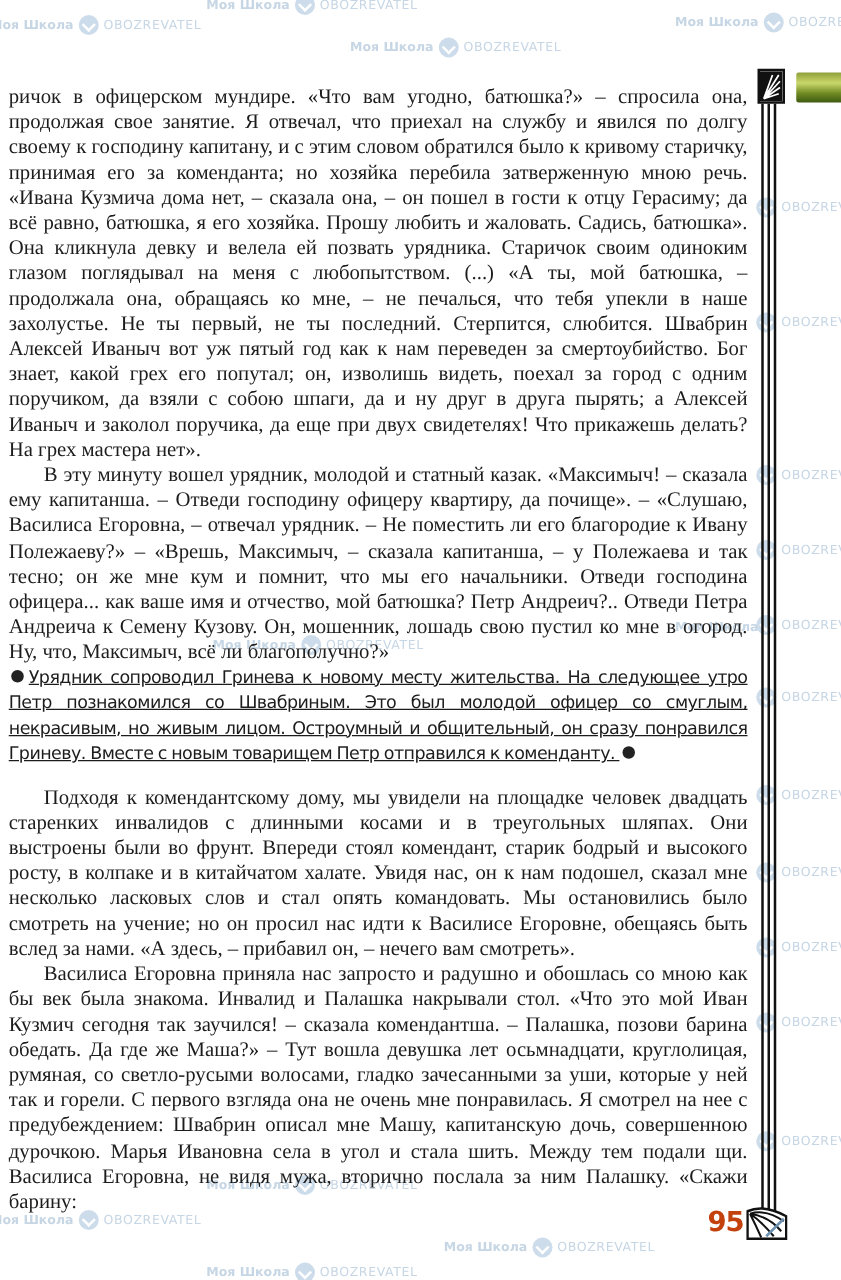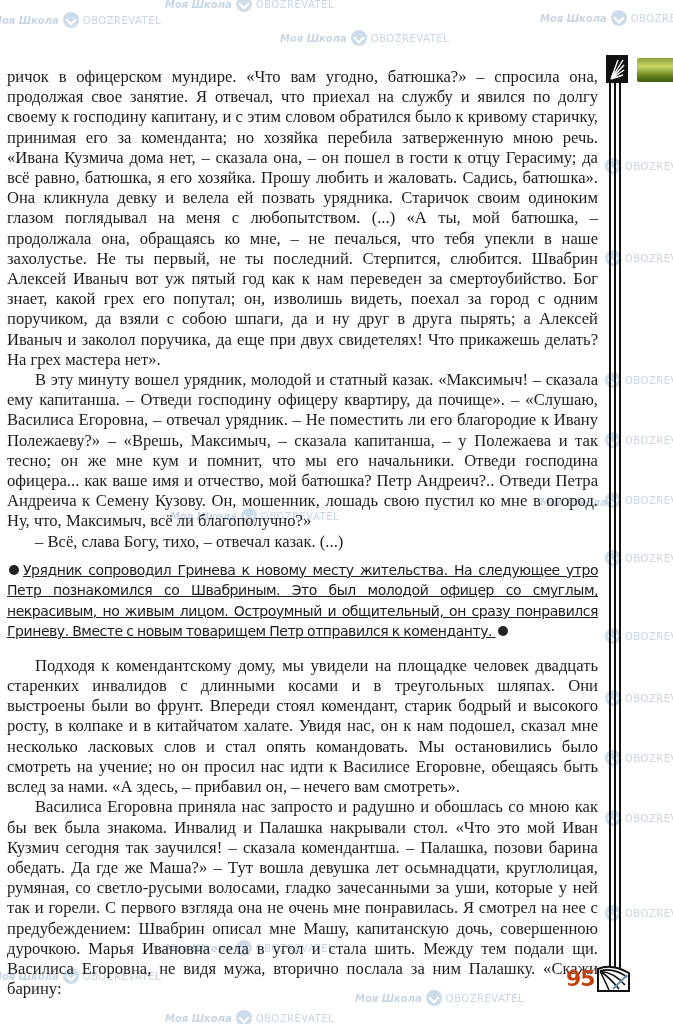--- a/index.html
+++ b/index.html
@@ -5,21 +5,21 @@
   html, body { margin: 0; padding: 0; }
   body {
     width: 673px; height: 1024px; background: #ffffff; position: relative; overflow: hidden;
     font-family: "Liberation Serif", "DejaVu Serif", serif; color: #1c1c1c;
   }
   .watermark {
     position: absolute; font-family: "DejaVu Sans", sans-serif; font-size: 10px;
     color: #c6d6e4; white-space: nowrap; pointer-events: none; z-index: 0;
     display: flex; align-items: center; gap: 4px;
   }
-  .watermark .wm-school { font-style: italic; font-weight: bold; }
+  .watermark .wm-school { font-weight: bold; }
   .watermark .wm-logo {
     width: 16px; height: 16px; border-radius: 50%; background: #cddceb;
     display: inline-block; position: relative;
   }
   .watermark .wm-logo::after {
     content: ""; position: absolute; left: 4px; top: 4px; width: 6px; height: 6px;
     border-left: 2px solid #fff; border-bottom: 2px solid #fff; transform: rotate(-45deg);
   }
   .watermark .wm-brand { letter-spacing: 0.5px; text-align: center; }
 
@@ -160,21 +160,20 @@
     <path d="M3 22 L15 3 M3 22 L16 8 M3 22 L16 13 M3 22 L15 18 M3 22 L10 3" stroke="#fff" stroke-width="1.4" fill="none"></path>
   </svg>
 </div>
 <div class="right-rule" style="left:609px;"></div>
 <div class="right-rule" style="left:614px;"></div>
 <div class="right-rule" style="left:619px;"></div>
 
 <div class="text-column">
   <p>ричок в офицерском мундире. «Что вам угодно, батюшка?» – спросила она, продолжая свое занятие. Я отвечал, что приехал на службу и явился по долгу своему к господину капитану, и с этим словом обратился было к кривому старичку, принимая его за коменданта; но хозяйка перебила затверженную мною речь. «Ивана Кузмича дома нет, – сказала она, – он пошел в гости к отцу Герасиму; да всё равно, батюшка, я его хозяйка. Прошу любить и жаловать. Садись, батюшка». Она кликнула девку и велела ей позвать урядника. Старичок своим одиноким глазом поглядывал на меня с любопытством. (...) «А ты, мой батюшка, – продолжала она, обращаясь ко мне, – не печалься, что тебя упекли в наше захолустье. Не ты первый, не ты последний. Стерпится, слюбится. Швабрин Алексей Иваныч вот уж пятый год как к нам переведен за смертоубийство. Бог знает, какой грех его попутал; он, изволишь видеть, поехал за город с одним поручиком, да взяли с собою шпаги, да и ну друг в друга пырять; а Алексей Иваныч и заколол поручика, да еще при двух свидетелях! Что прикажешь делать? На грех мастера нет».</p>
   <p class="indent">В эту минуту вошел урядник, молодой и статный казак. «Максимыч! – сказала ему капитанша. – Отведи господину офицеру квартиру, да почище». – «Слушаю, Василиса Егоровна, – отвечал урядник. – Не поместить ли его благородие к Ивану Полежаеву?» – «Врешь, Максимыч, – сказала капитанша, – у Полежаева и так тесно; он же мне кум и помнит, что мы его начальники. Отведи господина офицера... как ваше имя и отчество, мой батюшка? Петр Андреич?.. Отведи Петра Андреича к Семену Кузову. Он, мошенник, лошадь свою пустил ко мне в огород. Ну, что, Максимыч, всё ли благополучно?»</p>
-  <p class="dialog">– Всё, слава Богу, тихо, – отвечал казак. (...)</p>
   <p class="summary"><span class="bullet"></span><span>Урядник сопроводил Гринева к новому месту жительства. На следующее утро Петр познакомился со Швабриным. Это был молодой офицер со смуглым, некрасивым, но живым лицом. Остроумный и общительный, он сразу понравился Гриневу. Вместе с новым товарищем Петр отправился к коменданту.</span> <span class="bullet"></span></p>
   <p class="indent">Подходя к комендантскому дому, мы увидели на площадке человек двадцать старенких инвалидов с длинными косами и в треугольных шляпах. Они выстроены были во фрунт. Впереди стоял комендант, старик бодрый и высокого росту, в колпаке и в китайчатом халате. Увидя нас, он к нам подошел, сказал мне несколько ласковых слов и стал опять командовать. Мы остановились было смотреть на учение; но он просил нас идти к Василисе Егоровне, обещаясь быть вслед за нами. «А здесь, – прибавил он, – нечего вам смотреть».</p>
   <p class="indent">Василиса Егоровна приняла нас запросто и радушно и обошлась со мною как бы век была знакома. Инвалид и Палашка накрывали стол. «Что это мой Иван Кузмич сегодня так заучился! – сказала комендантша. – Палашка, позови барина обедать. Да где же Маша?» – Тут вошла девушка лет осьмнадцати, круглолицая, румяная, со светло-русыми волосами, гладко зачесанными за уши, которые у ней так и горели. С первого взгляда она не очень мне понравилась. Я смотрел на нее с предубеждением: Швабрин описал мне Машу, капитанскую дочь, совершенною дурочкою. Марья Ивановна села в угол и стала шить. Между тем подали щи. Василиса Егоровна, не видя мужа, вторично послала за ним Палашку. «Скажи барину:</p>
 </div>
 
 <div class="page-number">95</div>
 <div class="ornament-bottom">
   <svg width="33" height="29" viewBox="0 0 33 29">
     <path d="M1 28 L1 6 Q14 0 32 10 L32 28 Z" fill="#fff" stroke="#111" stroke-width="2"></path>
     <path d="M3 8 Q16 4 30 14 M3 8 Q12 14 22 26 M3 8 Q18 10 28 22 M3 8 Q8 18 12 27" stroke="#111" stroke-width="1.6" fill="none"></path>

